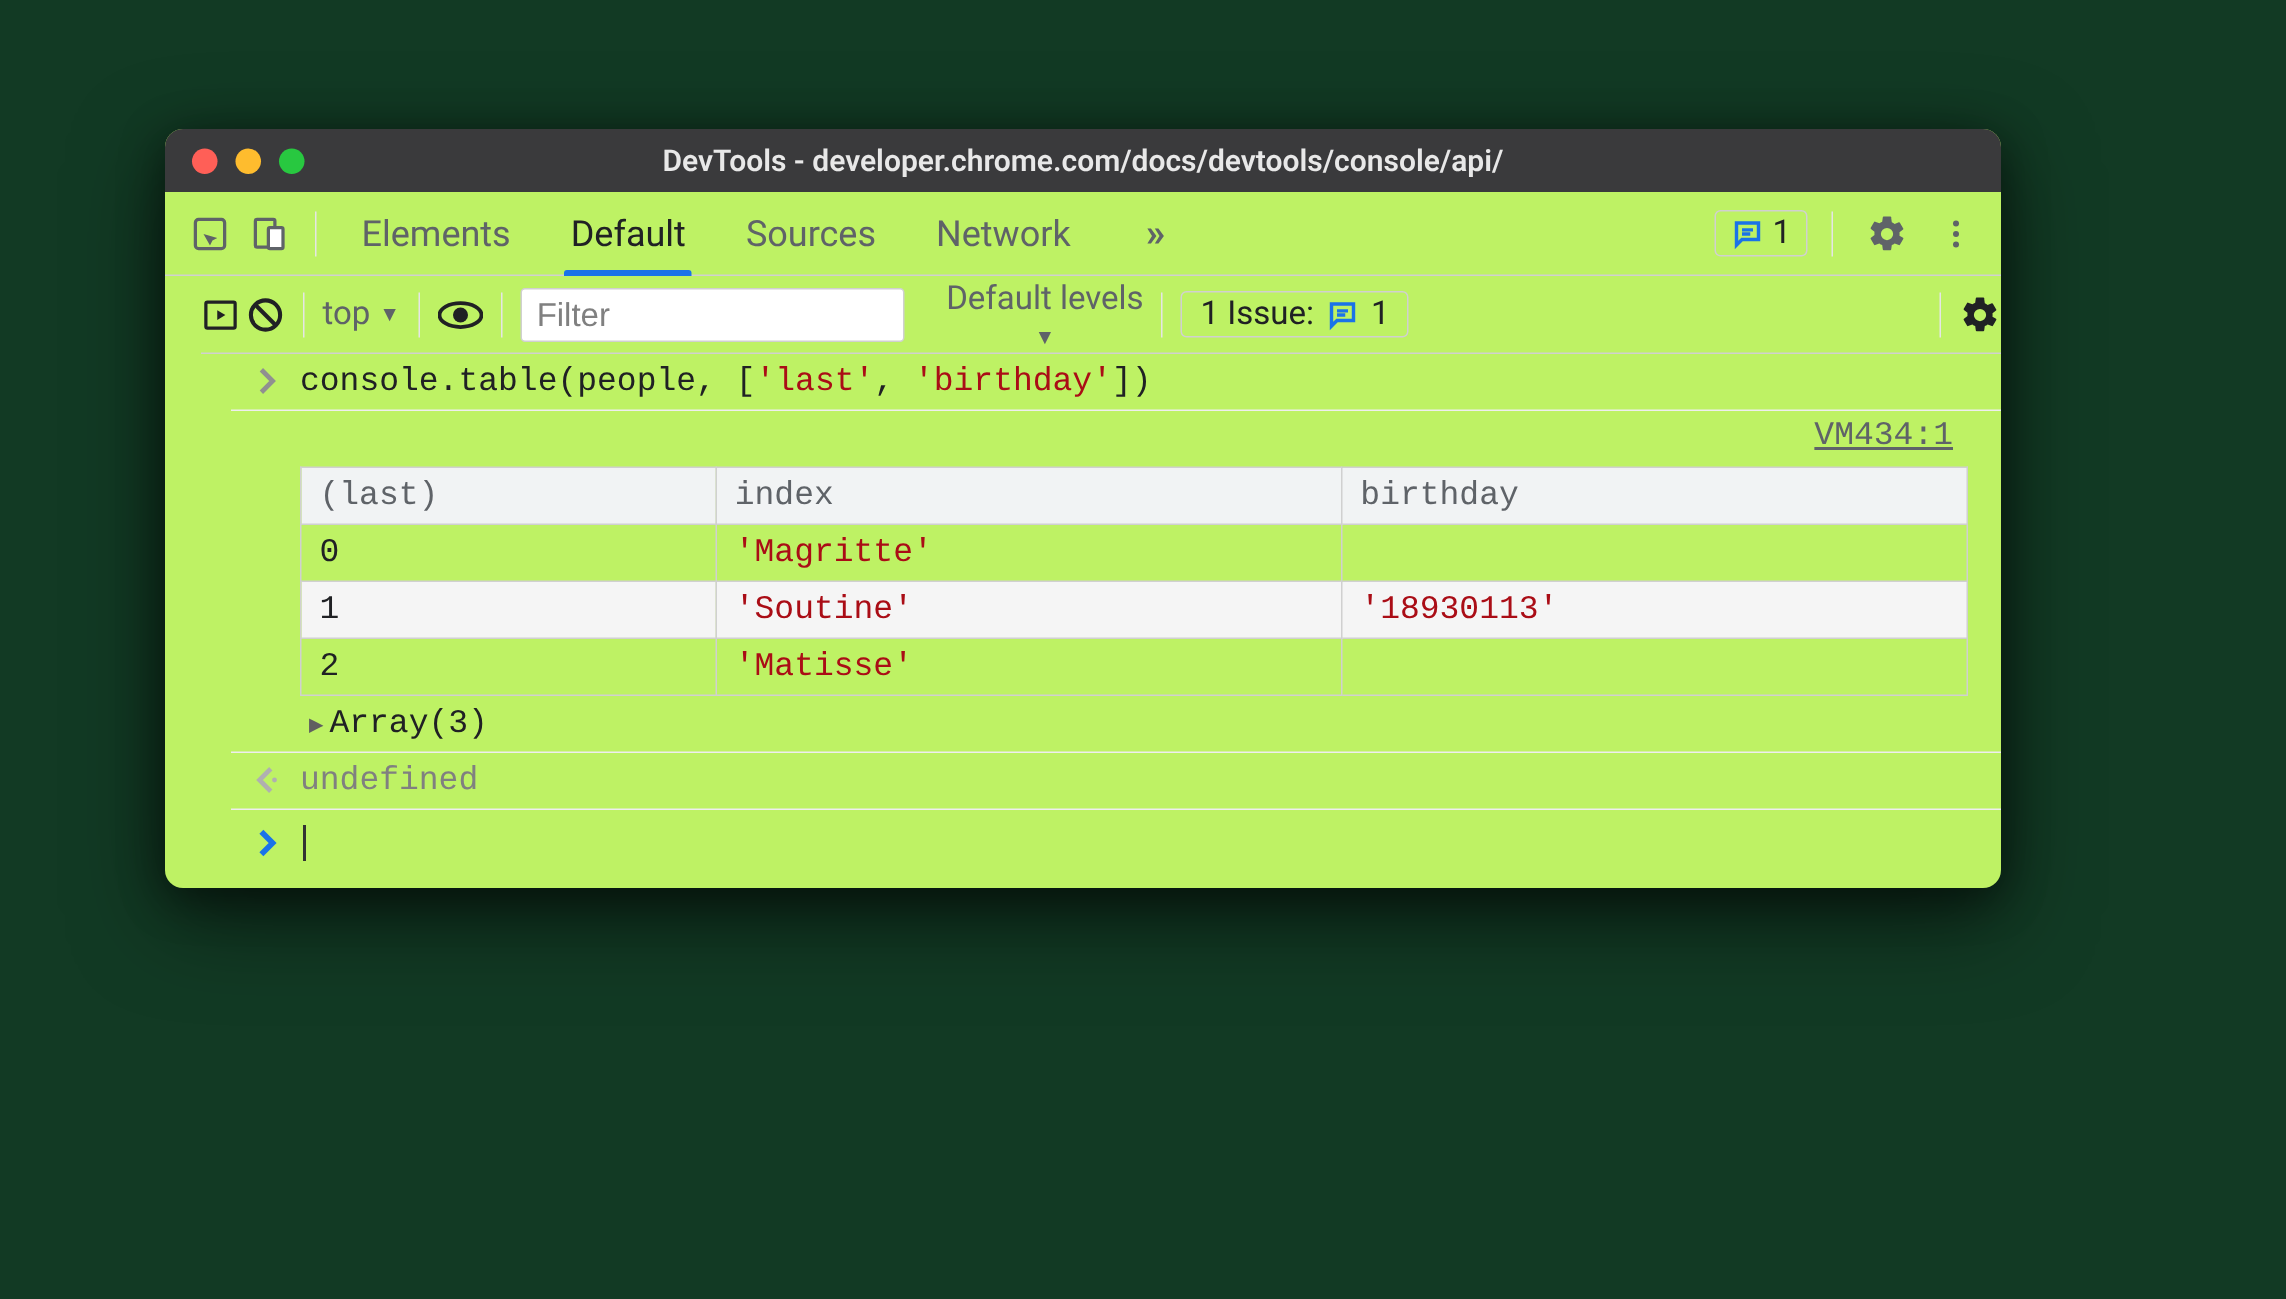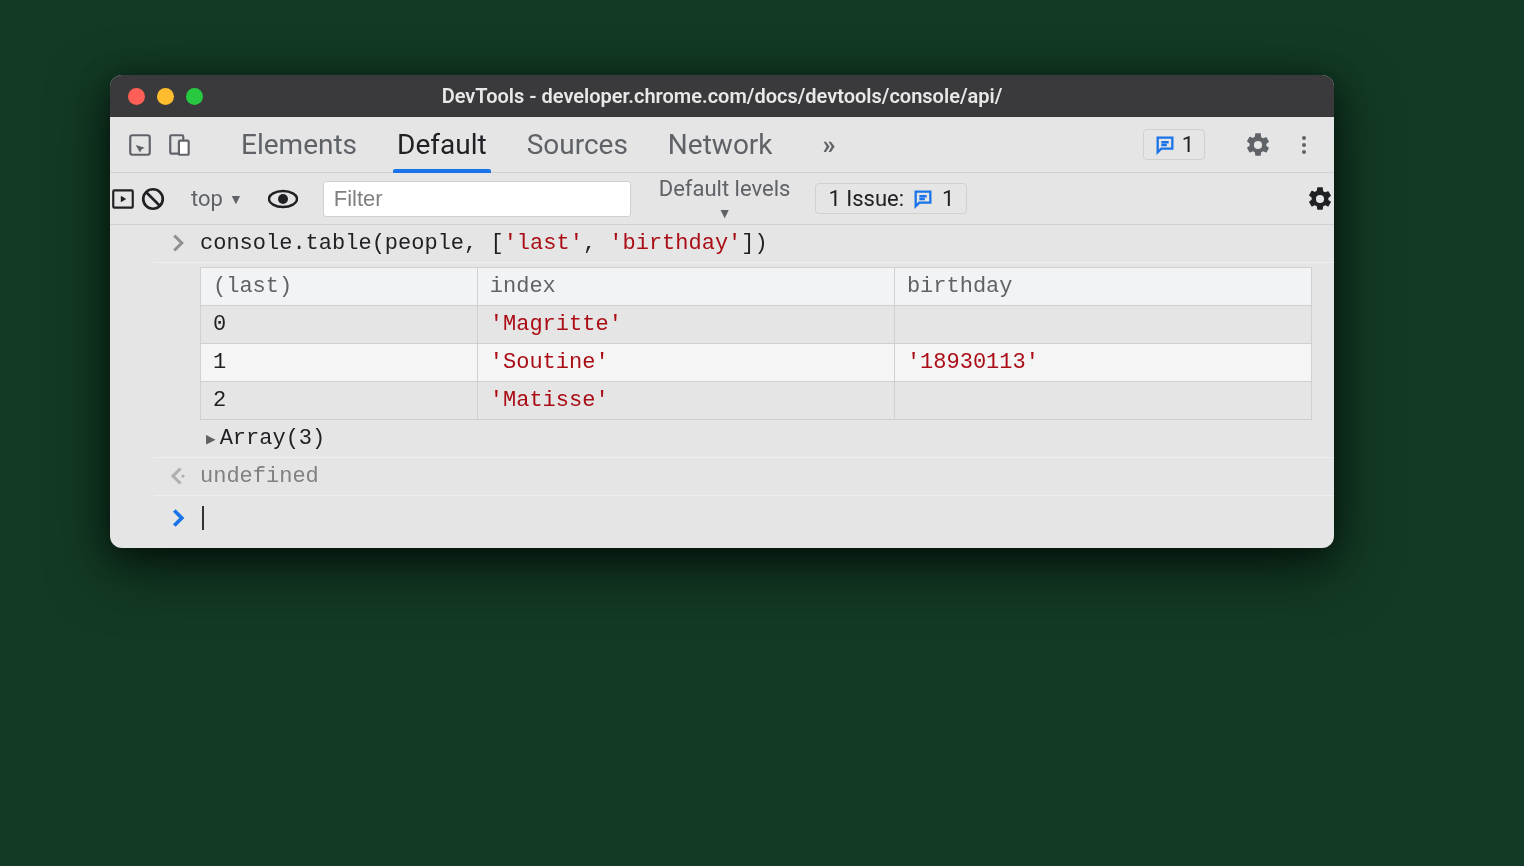--- a/index.html
+++ b/index.html
@@ -27,23 +27,23 @@
     width: 1524px;
     height: 866px;
     font-family: var(--sans);
     font-size: 22px;
     color: var(--text);
     position: relative;
   }
   .window {
     position: absolute;
     left: 110px;
-    top: 75px;
+    top: 86px;
     width: 1224px;
-    background: #e5e5e5;
+    background: #bef264;
     border-radius: 12px;
     overflow: hidden;
     box-shadow: 0 20px 60px rgba(0,0,0,.55), 0 6px 30px rgba(0,0,0,.45);
   }
   
   .titlebar {
     height: 42px;
     background: var(--titlebar-bg);
     display: flex;
     align-items: center;
@@ -77,21 +77,21 @@
     width: 40px; height: 40px;
     display: flex; align-items: center; justify-content: center;
     color: var(--icon-grey);
     cursor: pointer;
     border-radius: 4px;
   }
   .sep { width:1px; height:30px; background:var(--border-light); margin: 0 10px; }
   .tabs { display:flex; gap: 40px; align-items:center; height:100%; padding: 0 20px;}
   .tab {
     color: var(--text-light);
-    font-size: 28px;
+    font-size: 24px;
     height: 100%;
     display: flex;
     align-items: center;
     cursor: pointer;
     position: relative;
   }
   .tab.active { color: var(--text); }
   .tab.active::after {
     content: "";
     position: absolute;
@@ -122,33 +122,34 @@
   .issue-icon { color: var(--blue); }
   
   .console-toolbar {
     height: 52px;
     display: flex;
     align-items: center;
     border-bottom: 1px solid var(--border);
     padding: 0 0;
     gap: 4px;
     font-size: 22px;
+    margin-left: 24px;
   }
   .console-toolbar .sep { margin: 0 8px; }
   .ctx-select {
     display:flex; align-items:center; gap:6px;
     color: var(--text-light);
     cursor: pointer;
   }
   .filter-input {
     border: 1px solid var(--border);
     border-radius: 3px;
     padding: 4px 10px;
     font-size: 22px;
-    width: 308px;
+    width: 256px;
     height: 36px;
     color: var(--text);
   }
   .filter-input::placeholder { color: var(--text-lighter); }
   .level-select {
     display:flex; align-items:center; gap:4px;
     color: var(--text-light);
     cursor:pointer;
     flex-direction:column;
   }
@@ -347,20 +348,21 @@
         <svg width="16" height="20" viewBox="0 0 10 16" fill="none" stroke="#909090" stroke-width="2.5">
           <polyline points="2,2 8,8 2,14"></polyline>
         </svg>
       </div>
       <div class="code"><span>console.table(people, [</span><span class="s-red">'last'</span><span>, </span><span class="s-red">'birthday'</span><span>])</span></div>
     </div>
 
     <div class="row" style="padding-top:0;">
       <div class="gutter"></div>
       <div class="output-block">
+        <div class="source-link">VM434:1</div>
         <table class="console-table">
           <thead>
             <tr>
               <th>(last)</th>
               <th>index</th>
               <th>birthday</th>
             </tr>
           </thead>
           <tbody>
             <tr>

